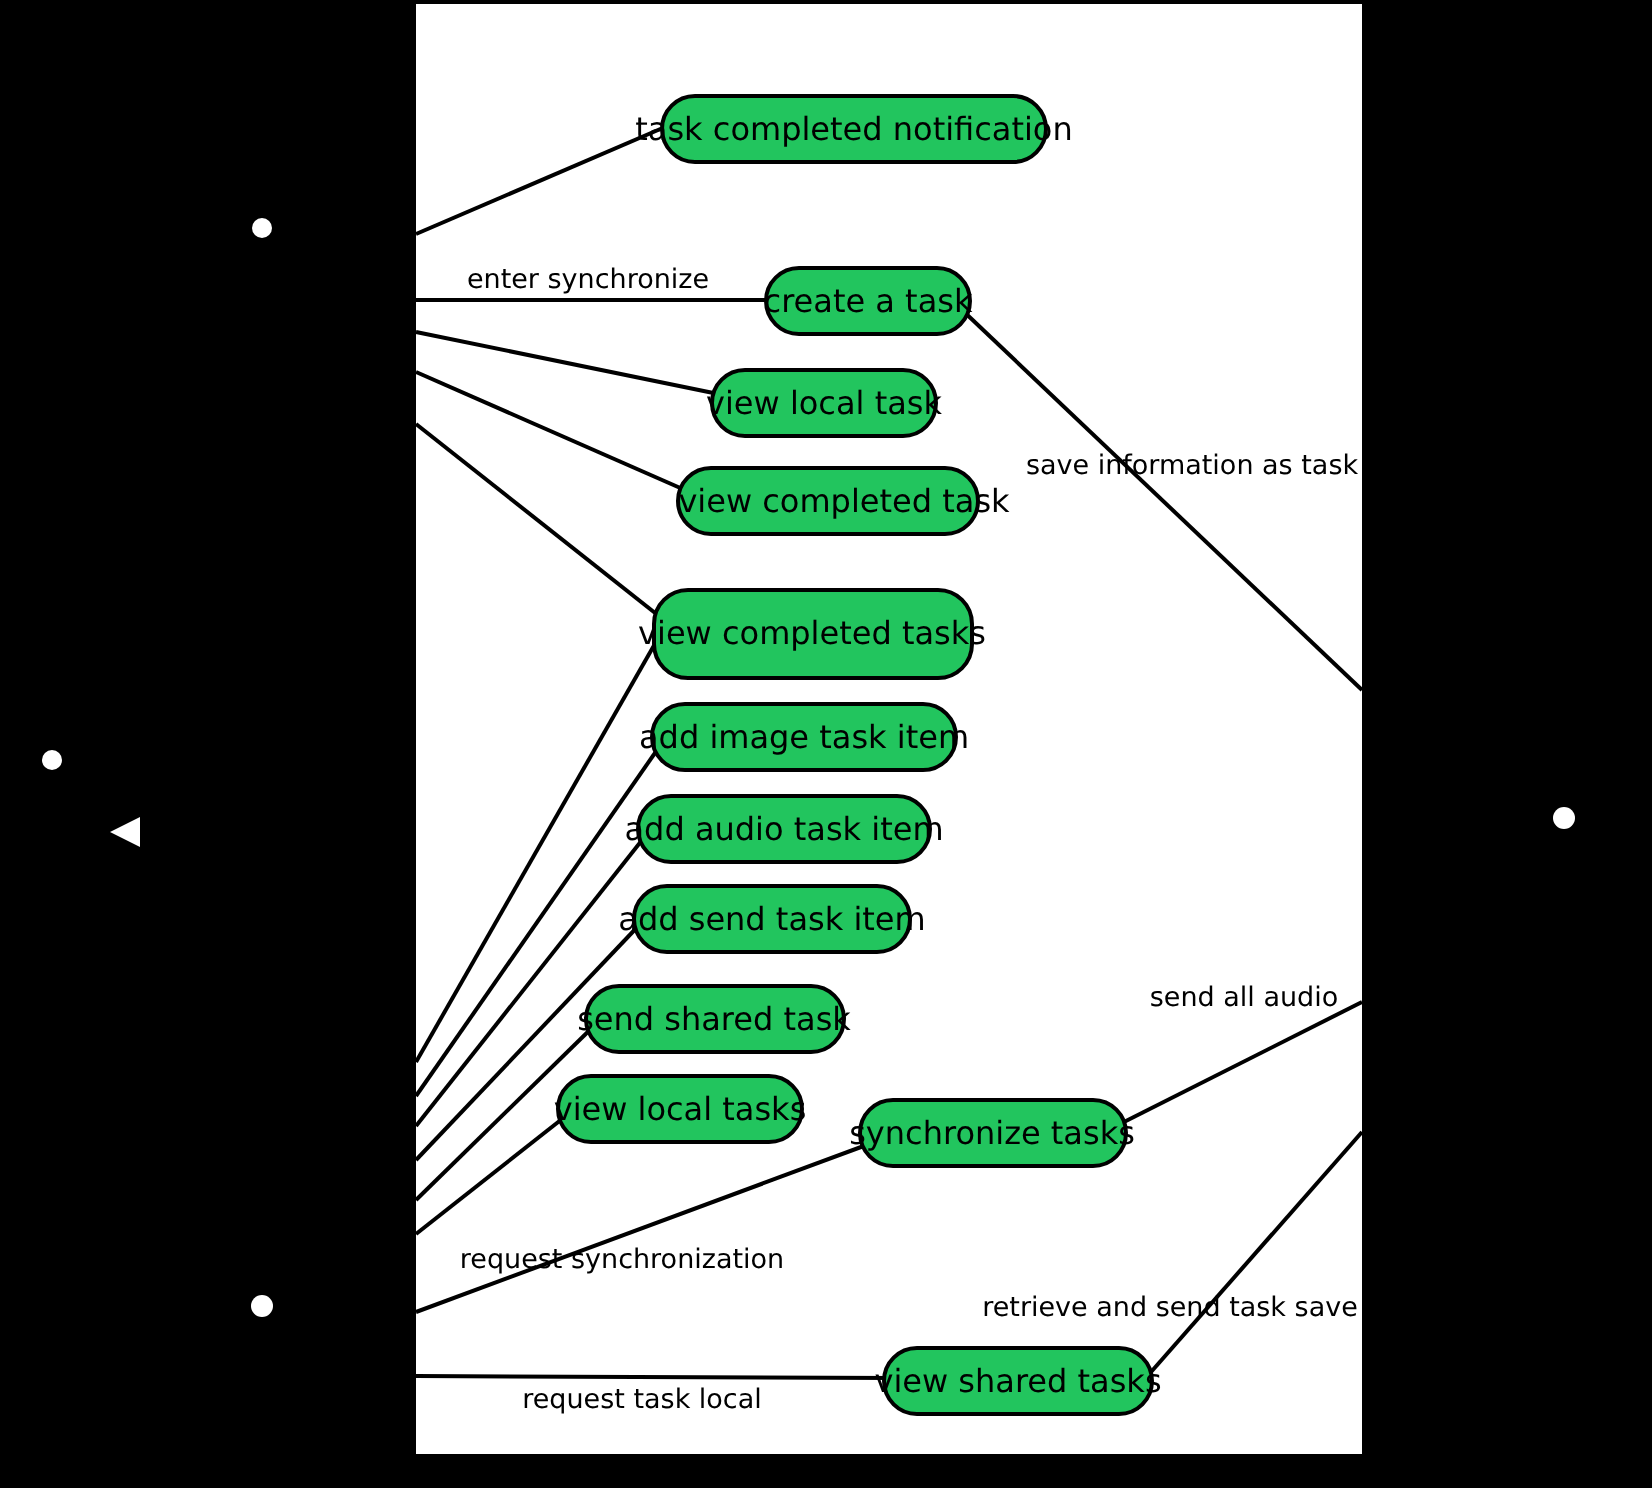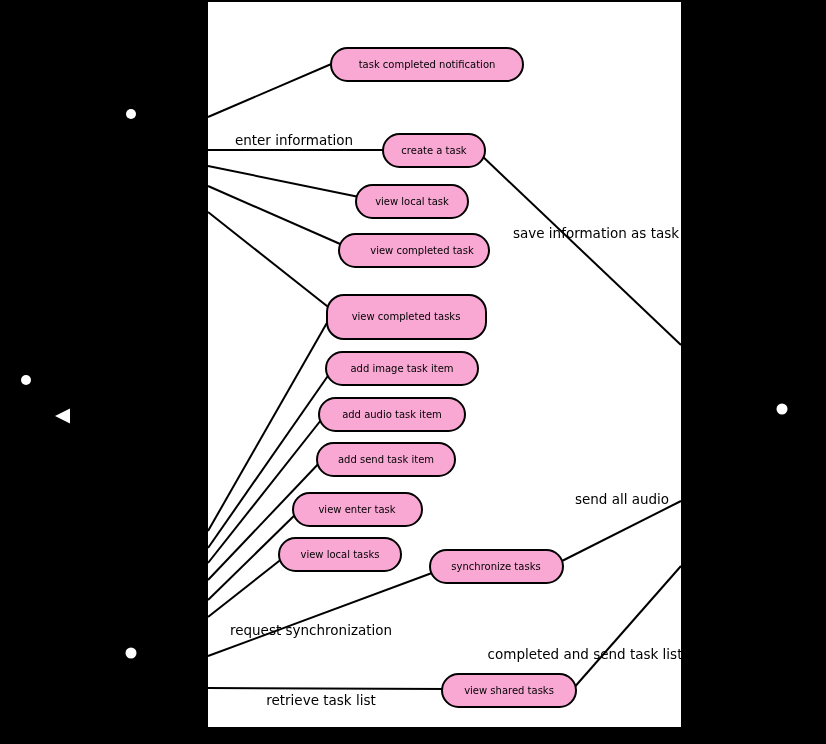--- a/index.html
+++ b/index.html
@@ -27,27 +27,27 @@
     z-index: 4;
   }
   #edge-layer {
     position: absolute;
     left: 0; top: 0;
     z-index: 2;
   }
   .usecase {
     position: absolute;
     z-index: 3;
-    background: #f9a8d4;
+    background: #22c55e;
     border: 2px solid #000;
     border-radius: 18px;
     display: flex;
     align-items: center;
     justify-content: center;
-    font-size: 10px;
+    font-size: 16px;
     color: #000;
     white-space: nowrap;
   }
   .edge-label {
     position: absolute;
     z-index: 4;
     transform: translate(-50%, -50%);
     font-size: 13.5px;
     color: #000;
     white-space: nowrap;
@@ -100,33 +100,33 @@
       <div class="usecase" style="left: 325px; top: 350.5px; width: 154px; height: 35px;">
         <span>add image task item</span>
       </div>
       <div class="usecase" style="left: 318px; top: 396.5px; width: 148px; height: 35px;">
         <span>add audio task item</span>
       </div>
       <div class="usecase" style="left: 316px; top: 441.5px; width: 140px; height: 35px;">
         <span>add send task item</span>
       </div>
       <div class="usecase" style="left: 291.5px; top: 491.5px; width: 131px; height: 35px;">
-        <span>view enter task</span>
+        <span>send shared task</span>
       </div>
       <div class="usecase" style="left: 278px; top: 536.5px; width: 124px; height: 35px;">
         <span>view local tasks</span>
       </div>
       <div class="usecase" style="left: 428.5px; top: 548.5px; width: 135px; height: 35px;">
         <span>synchronize tasks</span>
       </div>
       <div class="usecase" style="left: 441px; top: 672.5px; width: 136px; height: 35px;">
         <span>view shared tasks</span>
       </div>
     </div>
   <div id="label-layer">
-      <div class="edge-label" style="left: 294px; top: 140px;">enter information</div>
+      <div class="edge-label" style="left: 294px; top: 140px;">enter synchronize</div>
       <div class="edge-label" style="left: 596px; top: 233px;">save information as task</div>
       <div class="edge-label" style="left: 622px; top: 499px;">send all audio</div>
       <div class="edge-label" style="left: 311px; top: 630px;">request synchronization</div>
-      <div class="edge-label" style="left: 585px; top: 654px;">completed and send task list</div>
-      <div class="edge-label" style="left: 321px; top: 700px;">retrieve task list</div>
+      <div class="edge-label" style="left: 585px; top: 654px;">retrieve and send task save</div>
+      <div class="edge-label" style="left: 321px; top: 700px;">request task local</div>
     </div>
 </div>
 
 </body></html>

